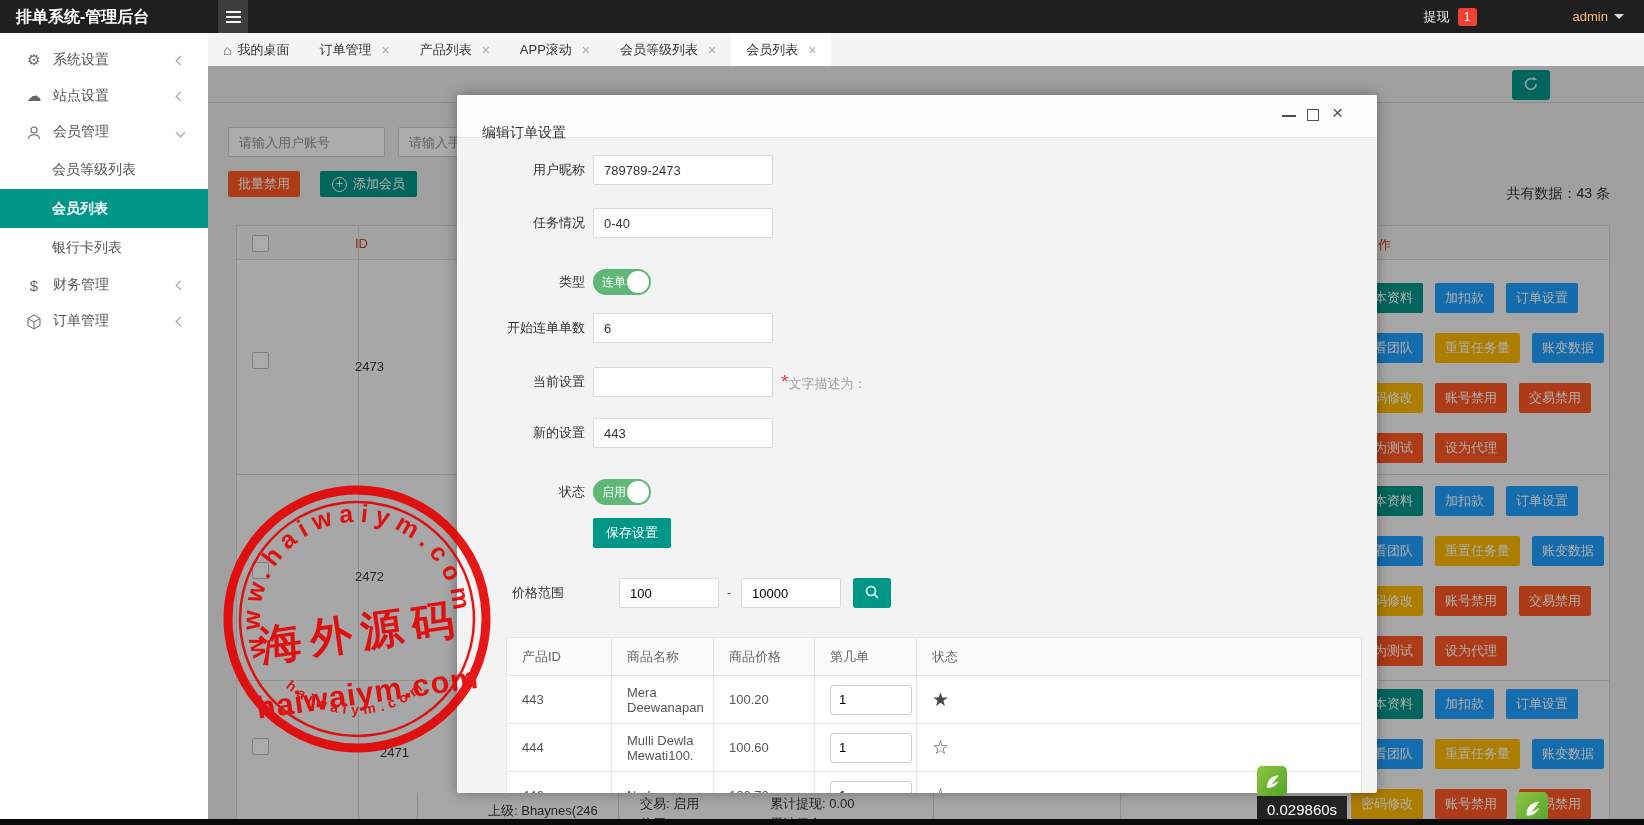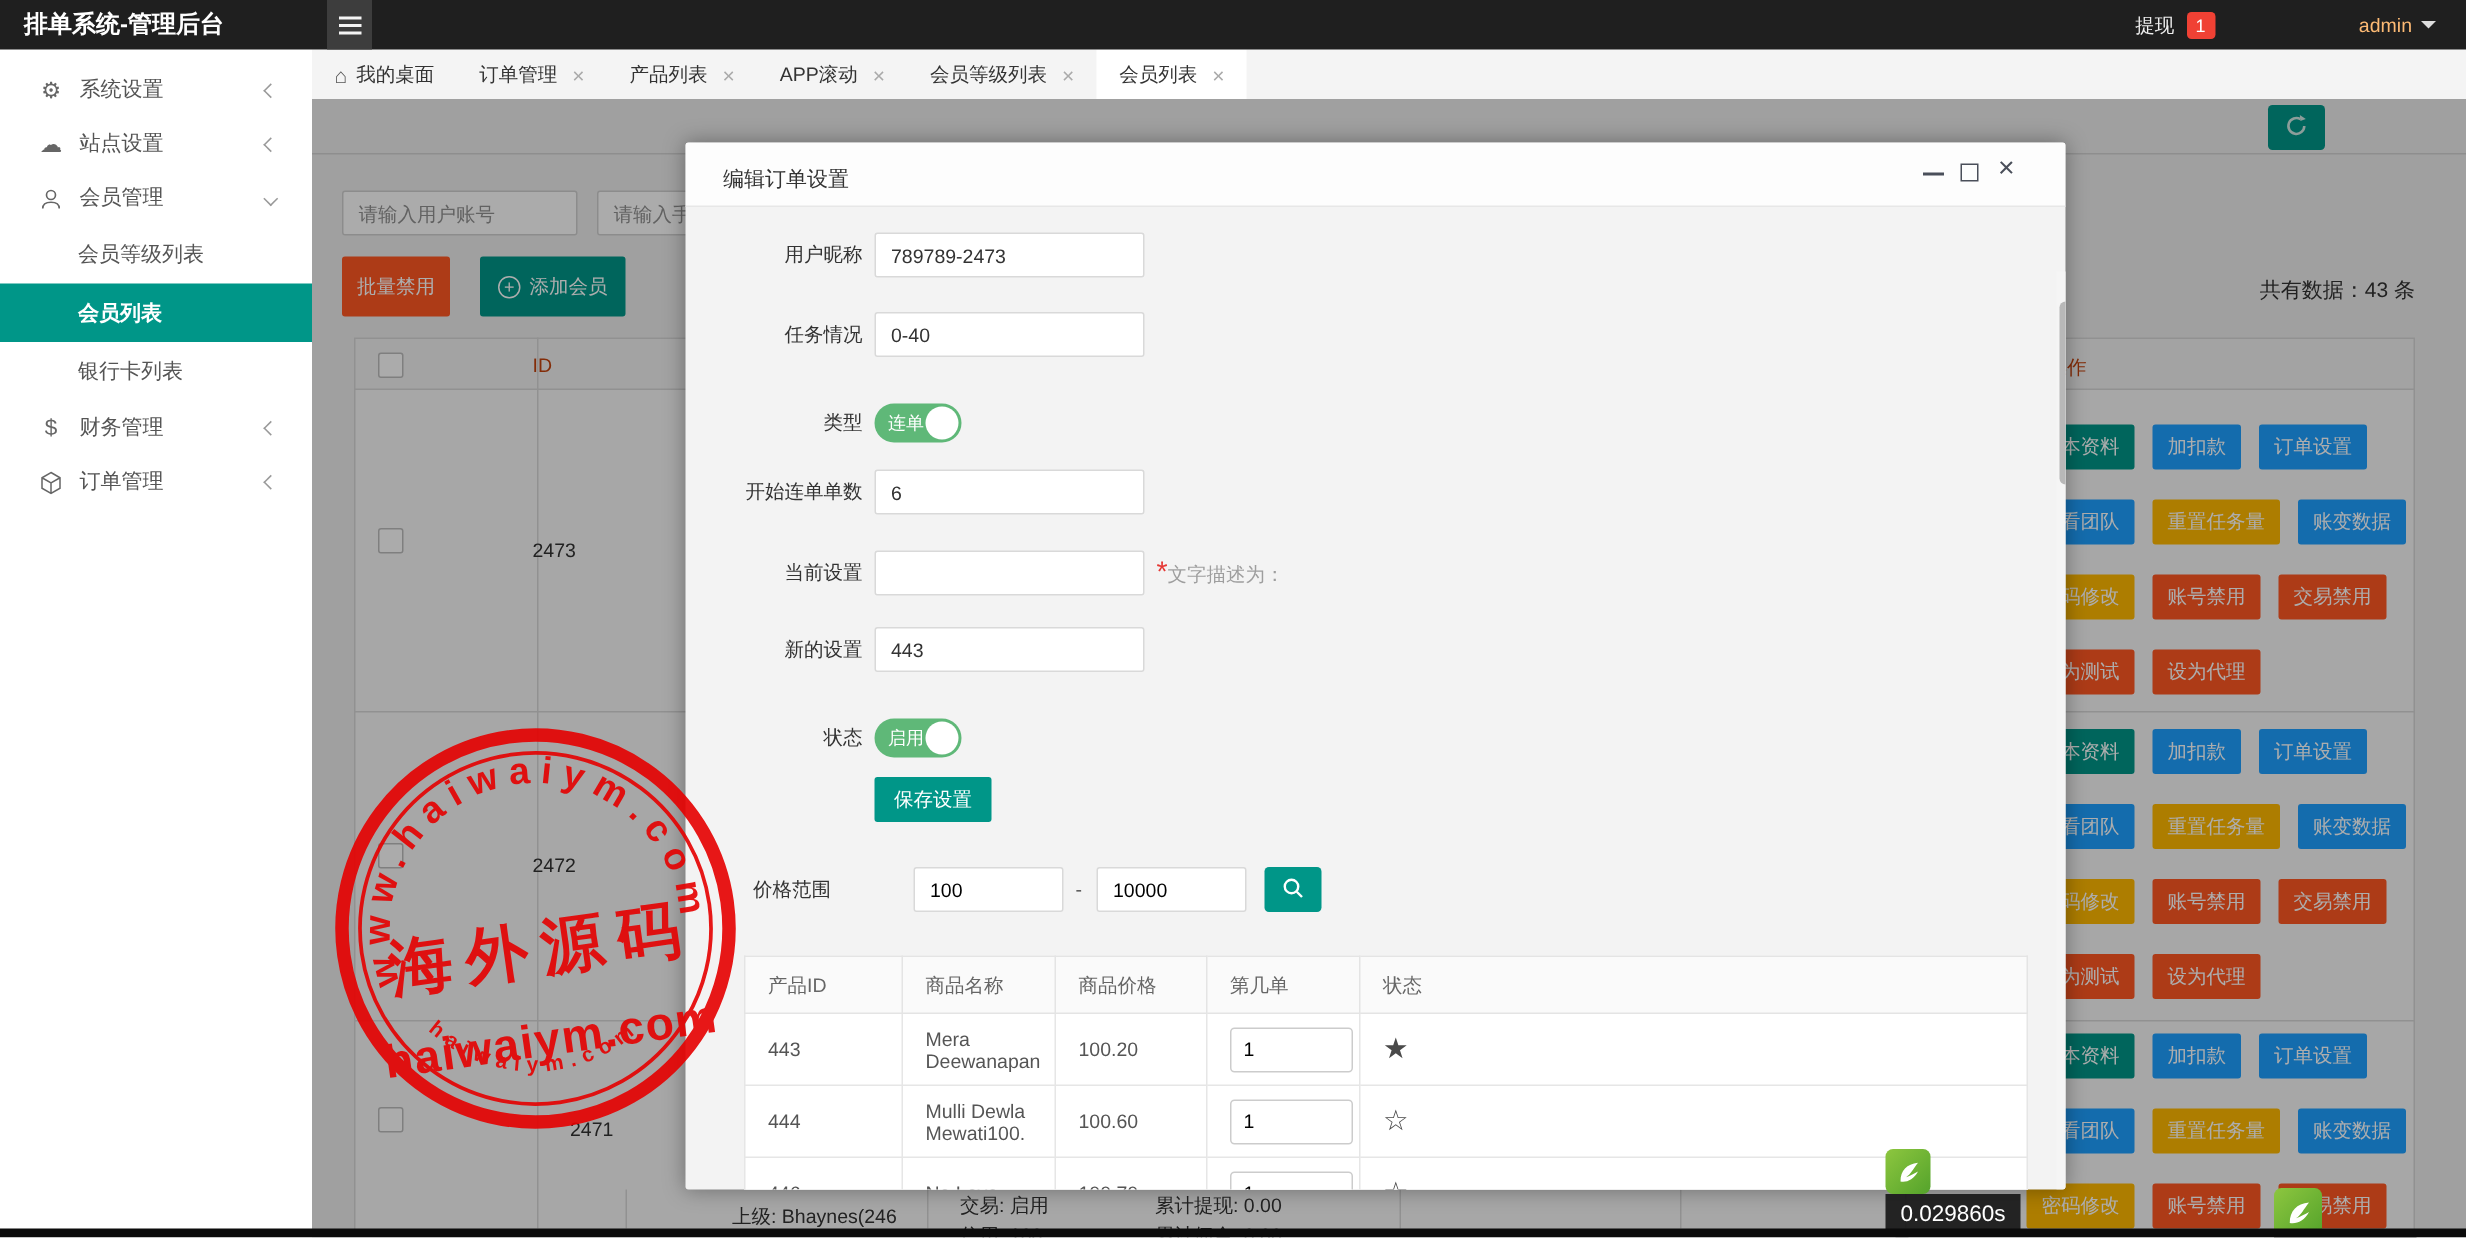--- a/index.html
+++ b/index.html
@@ -34,21 +34,21 @@
   .chev.down { border-right:1px solid #999; border-bottom:1px solid #999; transform:rotate(45deg); }
   .side-sub { height:39px; display:flex; align-items:center; padding-left:52px; font-size:14px; color:#555; cursor:pointer; }
   .side-sub.active { background:#009688; color:#fff; font-weight:bold; }
 
   
   .content { position:absolute; left:208px; top:66px; right:0; bottom:0; background:#ececec; z-index:1; }
   .content-toolbar { position:absolute; left:0; top:0; width:100%; height:37px; border-bottom:1px solid #d2d2d2; }
   .refresh-btn { position:absolute; left:1304px; top:4px; width:38px; height:30px; background:#009688; border:none; border-radius:3px; display:flex; align-items:center; justify-content:center; cursor:pointer; }
   .s-input { position:absolute; height:30px; width:157px; background:#fdfdfd; border:1px solid #cfcfcf; border-radius:2px; font-size:13px; color:#333; padding:0 10px; }
   .s-input::placeholder { color:#919191; }
-  .btn { border:none; border-radius:2px; color:#fff; font-size:13px; height:40px; padding:0 10px; cursor:pointer; font-family:inherit; }
+  .btn { border:none; border-radius:2px; color:#fff; font-size:13px; height:26px; padding:0 10px; cursor:pointer; font-family:inherit; }
   .btn.red { background:#FF5722; }
   .btn.teal { background:#009688; }
   .add-member { position:absolute; left:112px; top:105px; display:flex; align-items:center; gap:6px; padding:0 12px; }
   .plus-circle { width:15px; height:15px; border:1px solid #fff; border-radius:50%; font-size:12px; line-height:13px; text-align:center; }
   .total-text { position:absolute; right:34px; top:119px; font-size:14px; color:#333; }
   .bg-table-header { position:absolute; left:28px; top:159px; width:1374px; height:35px; background:#f0f0f0; border:1px solid #d6d6d6; }
   .bg-table-body { position:absolute; left:28px; top:194px; width:1374px; bottom:0; background:#f7f7f7; border-left:1px solid #d6d6d6; border-right:1px solid #d6d6d6; }
   .vline { position:absolute; background:#d6d6d6; width:1px; }
   .hline { position:absolute; background:#d6d6d6; height:1px; }
   .checkbox { position:absolute; width:17px; height:17px; border:1px solid #bbb; background:#fdfdfd; border-radius:2px; cursor:pointer; }
@@ -59,26 +59,26 @@
   .abtn { border:none; border-radius:2px; color:#fff; font-size:13px; height:30px; padding:0 10px; cursor:pointer; white-space:nowrap; font-family:inherit; }
   .abtn.teal{background:#009688}.abtn.blue{background:#1E9FFF}.abtn.yellow{background:#FFB800}.abtn.orange{background:#FF5722}
   .row-detail-text { position:absolute; font-size:13px; color:#333; white-space:nowrap; }
 
   
   .overlay { position:absolute; left:208px; top:66px; right:0; bottom:0; background:rgba(0,0,0,0.32); z-index:50; }
 
   
   .modal { position:absolute; left:457px; top:95px; width:920px; height:698px; background:#f3f3f3; z-index:100; box-shadow:0 0 14px rgba(0,0,0,0.35); border-radius:2px; overflow:hidden; }
   .modal-titlebar { position:absolute; left:0; top:0; width:100%; height:43px; background:#fdfdfd; border-bottom:1px solid #e7e7e7; }
-  .modal-title { position:absolute; left:25px; top:3px; line-height:43px; font-size:14px; color:#333; }
+  .modal-title { position:absolute; left:25px; top:16px; line-height:43px; font-size:14px; color:#333; }
   .m-ico { position:absolute; top:14px; cursor:pointer; }
   .ico-min { left:825px; width:14px; height:2px; background:#4a4f5a; top:20px; }
   .ico-max { left:850px; width:12px; height:12px; border:1.5px solid #4a4f5a; }
   .ico-close { left:875px; top:8px; font-size:19px; color:#4a4f5a; line-height:1; }
-  .modal-body { position:absolute; left:6px; top:43px; width:100%; height:655px; }
+  .modal-body { position:absolute; left:16px; top:43px; width:100%; height:655px; }
   .form-row { position:absolute; left:0; width:100%; }
   .f-label { position:absolute; left:0; top:0; width:112px; text-align:right; font-size:13px; color:#333; line-height:30px; }
   .f-input { position:absolute; left:120px; top:0; width:180px; height:30px; border:1px solid #d9d9d9; border-radius:2px; background:#fff; font-size:13px; color:#333; padding:0 10px; }
   .toggle { position:absolute; left:120px; top:2px; width:58px; height:26px; background:#5FB878; border-radius:13px; cursor:pointer; }
   .toggle .t-label { position:absolute; left:9px; top:0; line-height:26px; font-size:12px; color:#fff; }
   .toggle .knob { position:absolute; right:2px; top:2px; width:22px; height:22px; background:#fff; border-radius:50%; }
   .hint { position:absolute; left:308px; top:0; line-height:30px; font-size:13px; color:#9e9e9e; }
   .hint .star { color:#e53935; }
   .save-btn { position:absolute; left:120px; top:0; height:30px; background:#009688; color:#fff; border:none; border-radius:2px; font-size:13px; padding:0 13px; cursor:pointer; font-family:inherit; }
   .p-label { position:absolute; left:0; top:0; width:130px; text-align:center; font-size:13px; color:#333; line-height:30px; }

